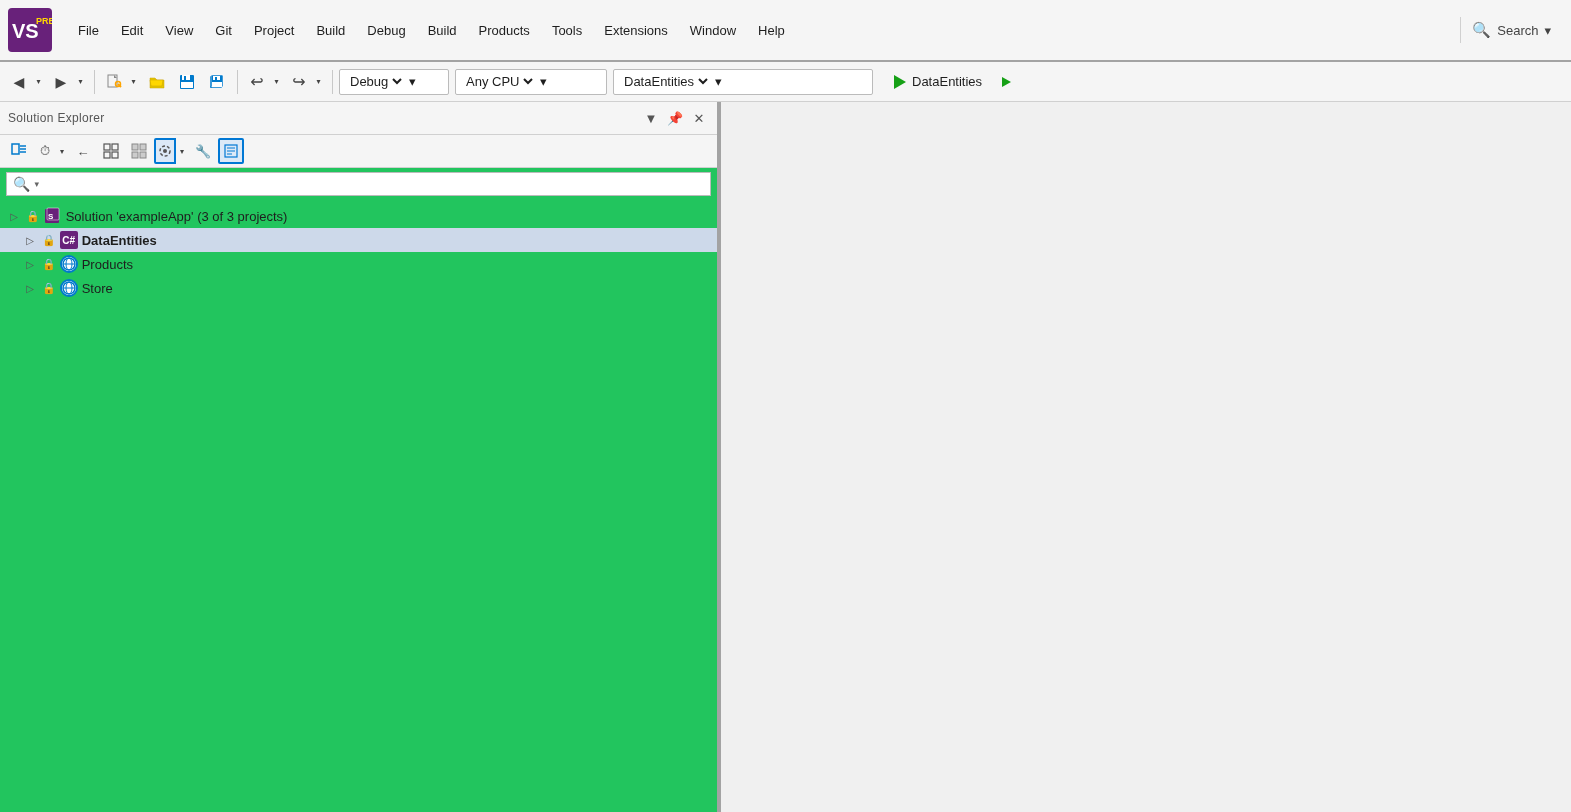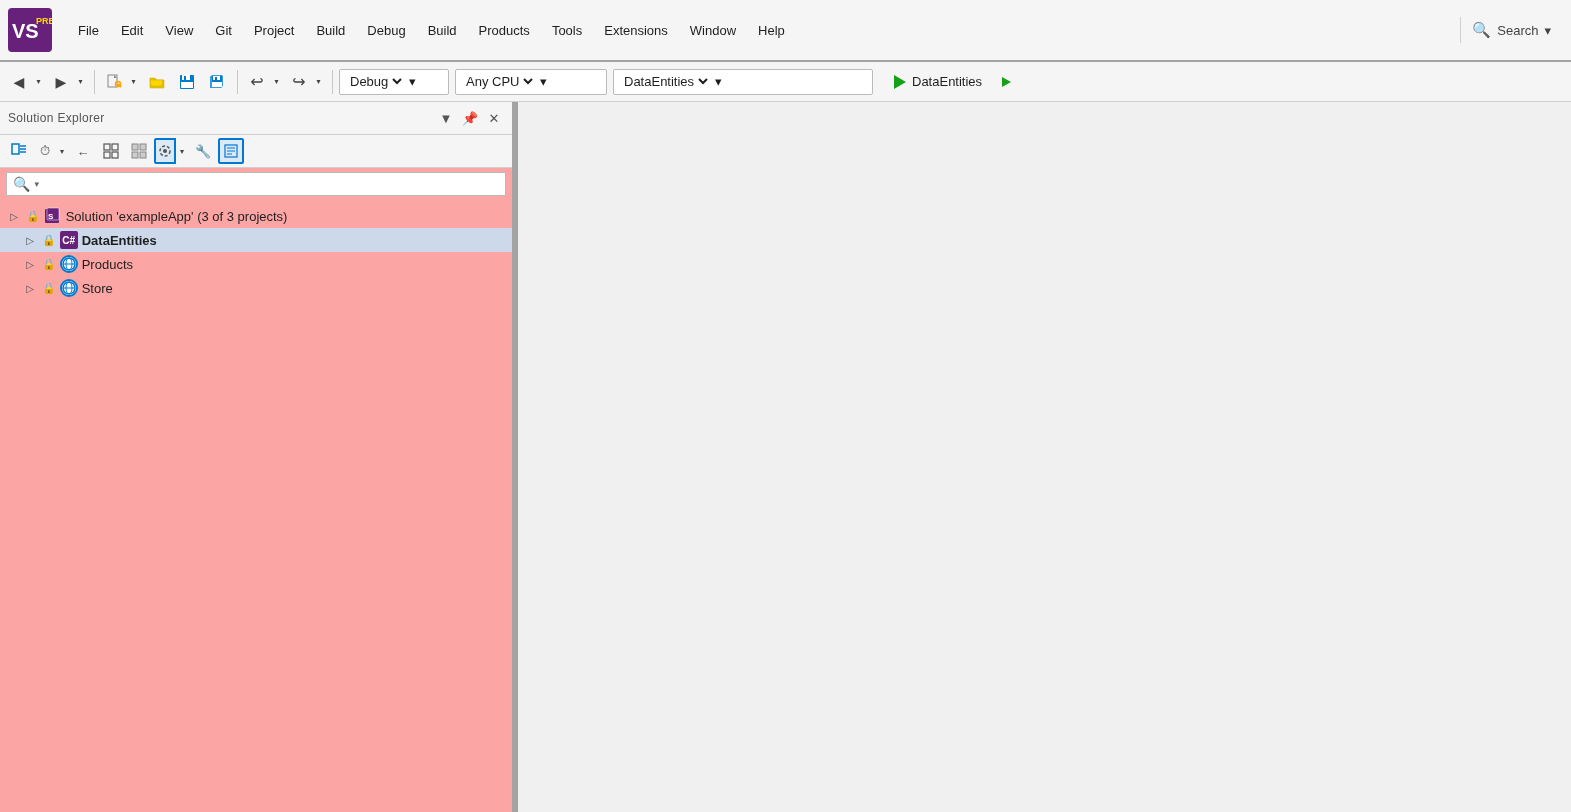--- a/index.html
+++ b/index.html
@@ -119,23 +119,23 @@
     }
 
     
     .main-area {
       display: flex;
       height: calc(812px - 62px - 40px);
     }
 
     
     .solution-explorer {
-      width: 518px;
-      background: #fca5a5;
-      border-right: 6px solid #a3a3a3;
+      width: 721px;
+      background: #22c55e;
+      border-right: 4px solid #a3a3a3;
       display: flex;
       flex-direction: column;
       flex-shrink: 0;
     }
     .se-header {
       display: flex;
       align-items: center;
       padding: 6px 8px;
       border-bottom: 1px solid #d0d0d0;
       background: #f5f5f5;

